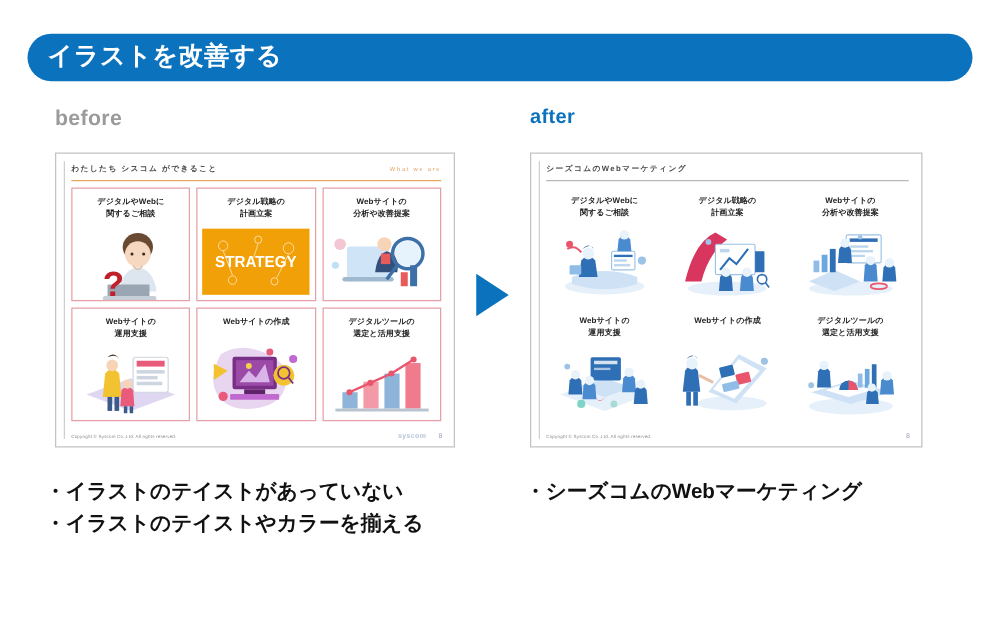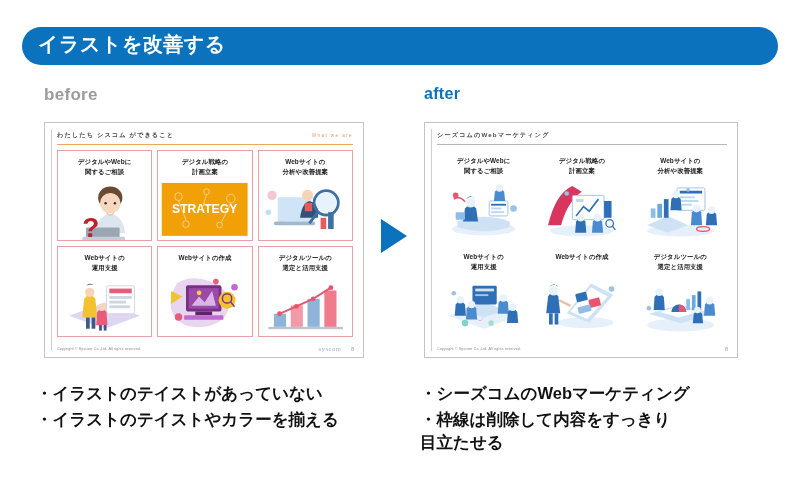--- a/index.html
+++ b/index.html
@@ -527,15 +527,13 @@
   <div class="sl-footer-page">8</div>
 </div>
 
 <div class="bullets bullets-left">
   <div class="bullet">・イラストのテイストがあっていない</div>
   <div class="bullet">・イラストのテイストやカラーを揃える</div>
 </div>
 
 <div class="bullets bullets-right">
   <div class="bullet">・シーズコムのWebマーケティング</div>
-  <div class="bullet">・枠線は削除して内容をすっきり
-  目立たせる</div>
 </div>
 
 </body></html>

